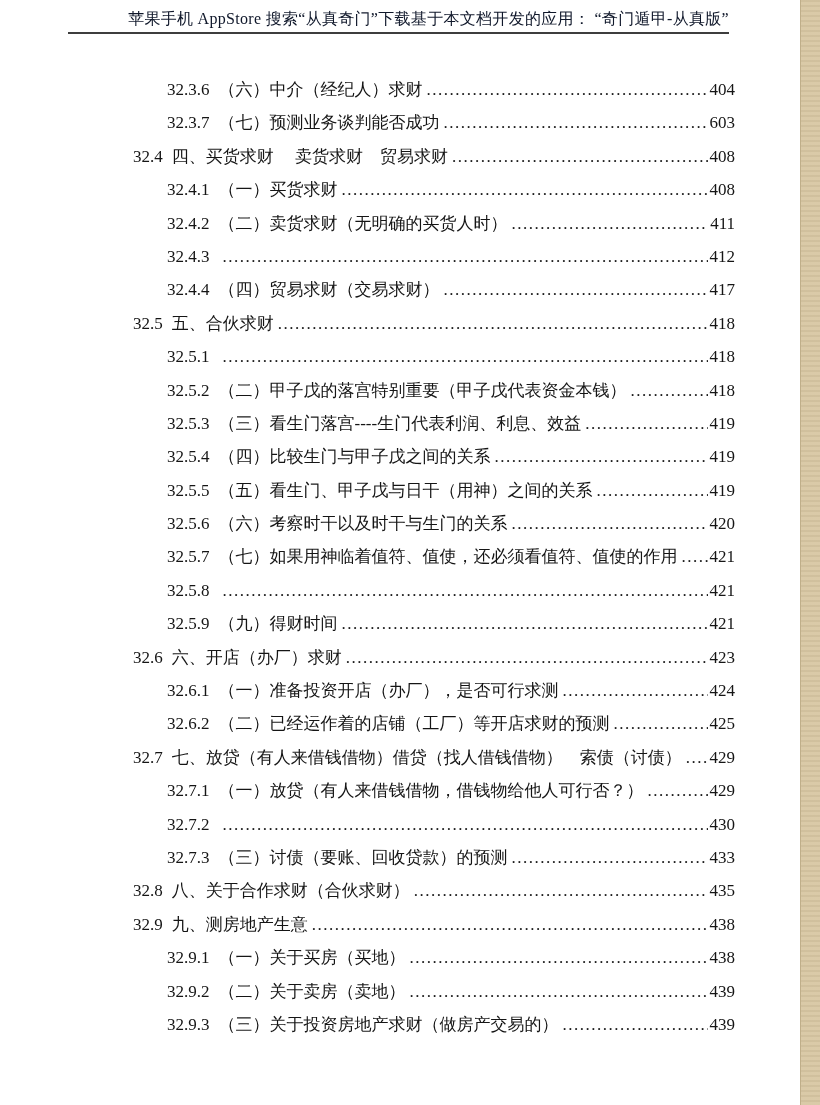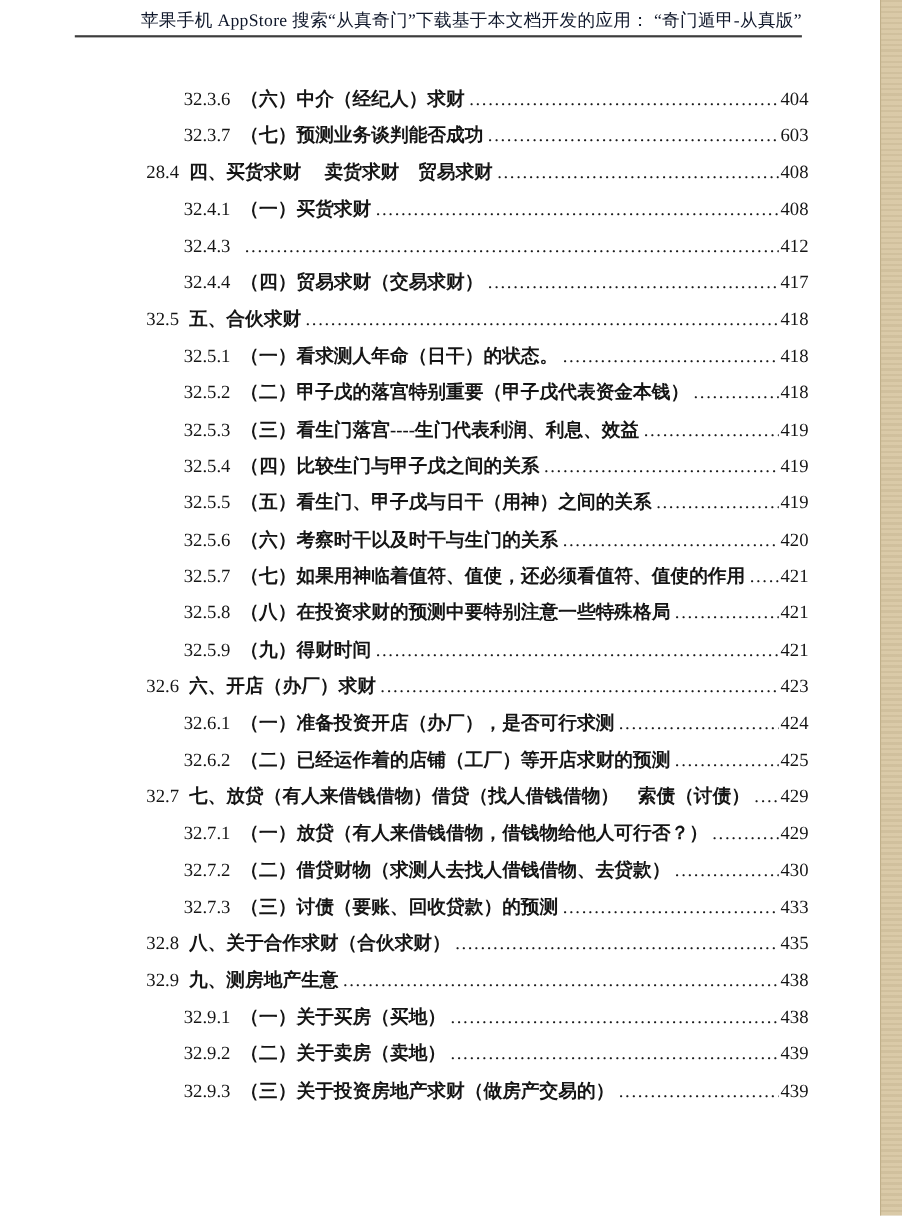--- a/index.html
+++ b/index.html
@@ -43,21 +43,21 @@
   .toc-row{
     display:flex;
     align-items:baseline;
     height:33.4px;
     line-height:33.4px;
     white-space:nowrap;
     cursor:pointer;
   }
   .toc-row.level-3{padding-left:34px;}
   .toc-num{flex:0 0 auto;margin-right:9px;}
-  .toc-title{flex:0 1 auto;overflow:hidden;font-weight:bold;}
+  .toc-title{flex:0 1 auto;overflow:hidden;}
   .toc-leader{
     flex:1 1 0;
     min-width:0;
     overflow:hidden;
     margin:0 2px 0 4px;
   }
   .toc-leader::after{
     content:"....................................................................................................................................................................";
     letter-spacing:1.5px;
     color:#1a1a1a;
@@ -82,33 +82,39 @@
   </div>
 
   <div class="toc-row level-3">
     <span class="toc-num">32.3.7</span>
     <span class="toc-title">（七）预测业务谈判能否成功</span>
     <span class="toc-leader"></span>
     <span class="toc-page">603</span>
   </div>
 
   <div class="toc-row level-2">
-    <span class="toc-num">28.4</span>
+    <span class="toc-num">32.4</span>
     <span class="toc-title">四、买货求财　 卖货求财　贸易求财</span>
     <span class="toc-leader"></span>
     <span class="toc-page">408</span>
   </div>
 
   <div class="toc-row level-3">
     <span class="toc-num">32.4.1</span>
     <span class="toc-title">（一）买货求财</span>
     <span class="toc-leader"></span>
     <span class="toc-page">408</span>
   </div>
 
+  <div class="toc-row level-3">
+    <span class="toc-num">32.4.2</span>
+    <span class="toc-title">（二）卖货求财（无明确的买货人时）</span>
+    <span class="toc-leader"></span>
+    <span class="toc-page">411</span>
+  </div>
 
   <div class="toc-row level-3">
     <span class="toc-num">32.4.3</span>
     <span class="toc-leader"></span>
     <span class="toc-page">412</span>
   </div>
 
   <div class="toc-row level-3">
     <span class="toc-num">32.4.4</span>
     <span class="toc-title">（四）贸易求财（交易求财）</span>
@@ -118,21 +124,20 @@
 
   <div class="toc-row level-2">
     <span class="toc-num">32.5</span>
     <span class="toc-title">五、合伙求财</span>
     <span class="toc-leader"></span>
     <span class="toc-page">418</span>
   </div>
 
   <div class="toc-row level-3">
     <span class="toc-num">32.5.1</span>
-    <span class="toc-title">（一）看求测人年命（日干）的状态。</span>
     <span class="toc-leader"></span>
     <span class="toc-page">418</span>
   </div>
 
   <div class="toc-row level-3">
     <span class="toc-num">32.5.2</span>
     <span class="toc-title">（二）甲子戊的落宫特别重要（甲子戊代表资金本钱）</span>
     <span class="toc-leader"></span>
     <span class="toc-page">418</span>
   </div>
@@ -167,21 +172,20 @@
 
   <div class="toc-row level-3">
     <span class="toc-num">32.5.7</span>
     <span class="toc-title">（七）如果用神临着值符、值使，还必须看值符、值使的作用</span>
     <span class="toc-leader"></span>
     <span class="toc-page">421</span>
   </div>
 
   <div class="toc-row level-3">
     <span class="toc-num">32.5.8</span>
-    <span class="toc-title">（八）在投资求财的预测中要特别注意一些特殊格局</span>
     <span class="toc-leader"></span>
     <span class="toc-page">421</span>
   </div>
 
   <div class="toc-row level-3">
     <span class="toc-num">32.5.9</span>
     <span class="toc-title">（九）得财时间</span>
     <span class="toc-leader"></span>
     <span class="toc-page">421</span>
   </div>
@@ -216,21 +220,20 @@
 
   <div class="toc-row level-3">
     <span class="toc-num">32.7.1</span>
     <span class="toc-title">（一）放贷（有人来借钱借物，借钱物给他人可行否？）</span>
     <span class="toc-leader"></span>
     <span class="toc-page">429</span>
   </div>
 
   <div class="toc-row level-3">
     <span class="toc-num">32.7.2</span>
-    <span class="toc-title">（二）借贷财物（求测人去找人借钱借物、去贷款）</span>
     <span class="toc-leader"></span>
     <span class="toc-page">430</span>
   </div>
 
   <div class="toc-row level-3">
     <span class="toc-num">32.7.3</span>
     <span class="toc-title">（三）讨债（要账、回收贷款）的预测</span>
     <span class="toc-leader"></span>
     <span class="toc-page">433</span>
   </div>

